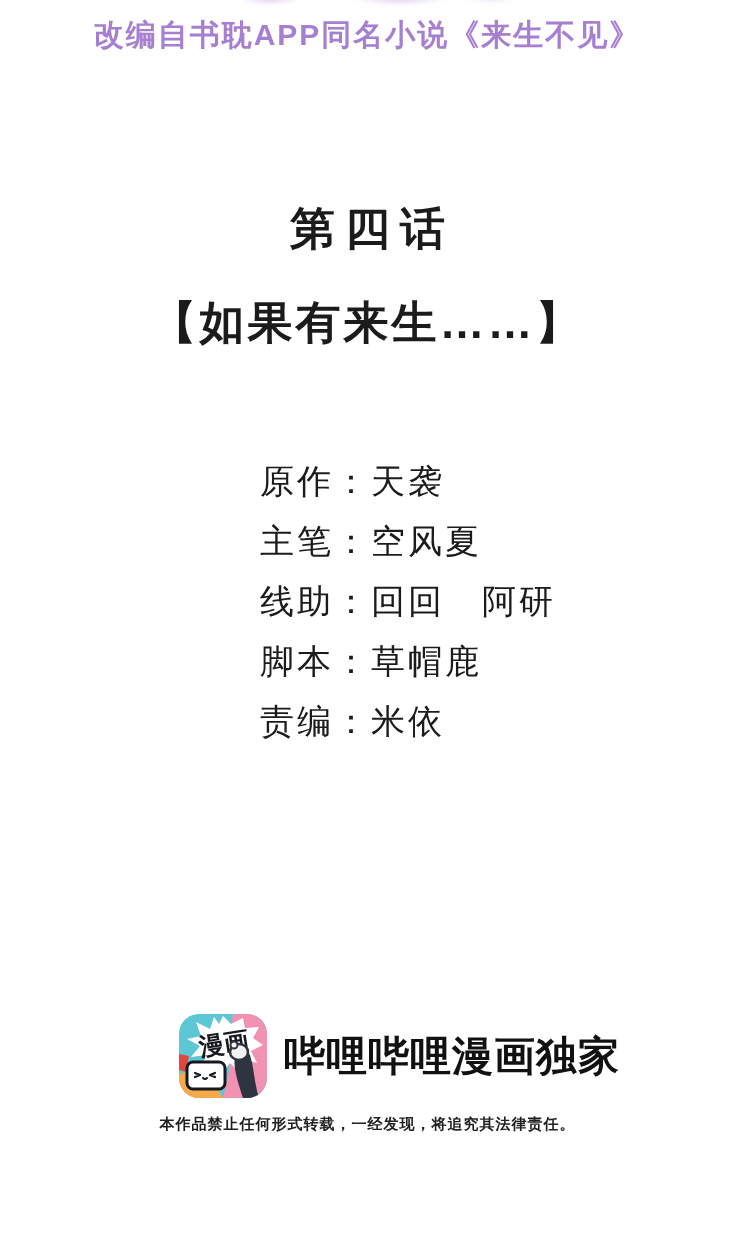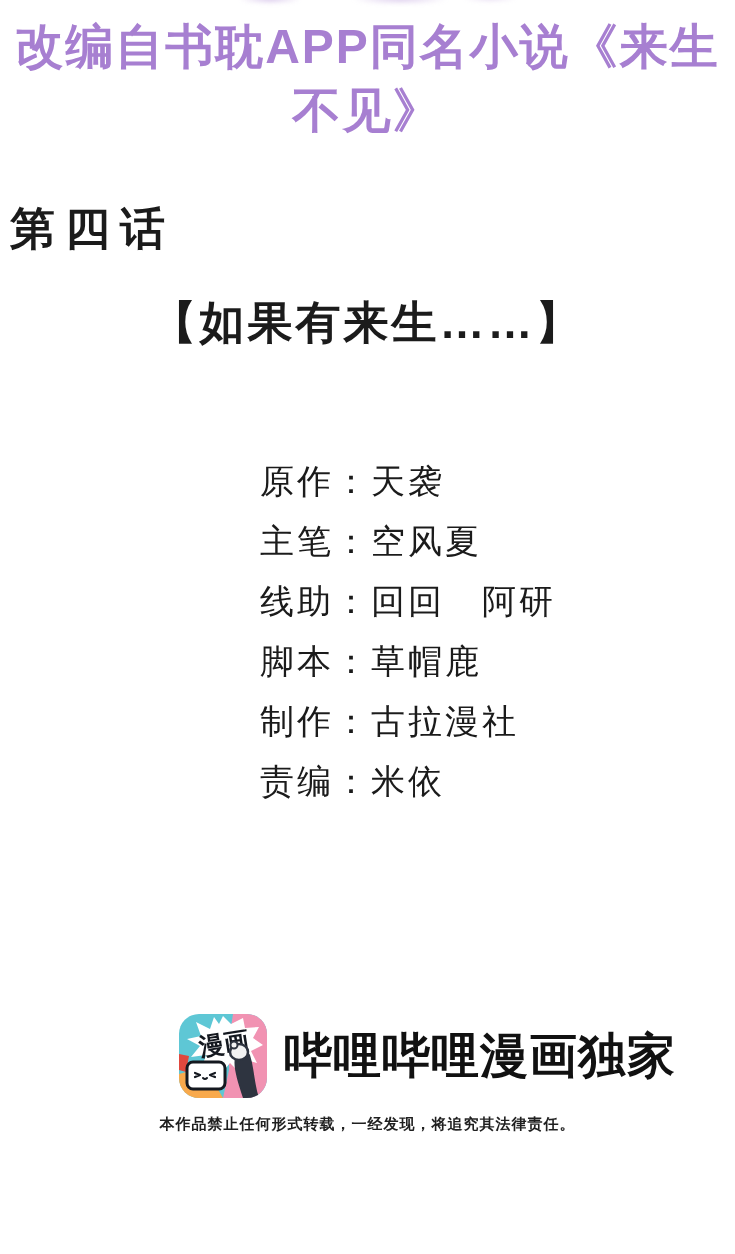--- a/index.html
+++ b/index.html
@@ -21,27 +21,27 @@
     width: 300px; height: 13px;
     background:
       radial-gradient(ellipse 45px 7px at 45px 6px, rgba(167,127,209,.45), rgba(167,127,209,0) 70%),
       radial-gradient(ellipse 70px 8px at 175px 6px, rgba(167,127,209,.4), rgba(167,127,209,0) 70%),
       radial-gradient(ellipse 40px 6px at 265px 5px, rgba(167,127,209,.3), rgba(167,127,209,0) 70%);
     filter: blur(2px);
   }
   .adaptation-note {
     position: absolute; top: 15px; left: 0;
     width: 100%; text-align: center;
-    font-size: 48px; font-weight: bold;
+    font-size: 30px; font-weight: bold;
     letter-spacing: 2px;
     color: #a77fd1;
   }
   .chapter-title {
     position: absolute; top: 199px; left: 0;
-    width: 100%; 
+    width: 100%; text-align: center;
     font-size: 45px; font-weight: bold;
     letter-spacing: 10px; text-indent: 10px;
     color: #1b1b1b;
   }
   .chapter-subtitle {
     position: absolute; top: 284px; left: 0;
     width: 100%; text-align: center;
     font-size: 45px; font-weight: bold;
     letter-spacing: 3px;
     color: #1b1b1b;
@@ -58,21 +58,21 @@
     color: #1b1b1b;
   }
   .brand-row {
     position: absolute; top: 1014px; left: 179px;
     display: flex; align-items: center;
   }
   .app-icon { width: 88px; height: 84px; display: block; }
   .brand-text {
     margin-left: 17px;
     font-family: "Liberation Serif", "DejaVu Serif", serif;
-    font-size: 48px; font-weight: bold;
+    font-size: 41px; font-weight: bold;
     letter-spacing: 1px;
     color: #111111;
   }
   .disclaimer {
     position: absolute; top: 1115px; left: 0;
     width: 100%; text-align: center;
     font-size: 15px; font-weight: bold;
     letter-spacing: 1px;
     color: #1f1f1f;
   }
@@ -88,21 +88,20 @@
 
   <div class="chapter-title">第四话</div>
 
   <div class="chapter-subtitle">【如果有来生……】</div>
 
   <div class="credits">
     <div class="credit-row"><span>原作：</span><span>天袭</span></div>
     <div class="credit-row"><span>主笔：</span><span>空风夏</span></div>
     <div class="credit-row"><span>线助：</span><span>回回　阿研</span></div>
     <div class="credit-row"><span>脚本：</span><span>草帽鹿</span></div>
-    <div class="credit-row"><span>制作：</span><span>古拉漫社</span></div>
     <div class="credit-row"><span>责编：</span><span>米依</span></div>
   </div>
 
   <div class="brand-row">
     <svg class="app-icon" viewBox="0 0 88 84" xmlns="http://www.w3.org/2000/svg">
       <defs>
         <clipPath id="iconClip">
             <rect x="0" y="0" width="88" height="84" rx="20" ry="20"></rect>
           </clipPath>
       </defs>

